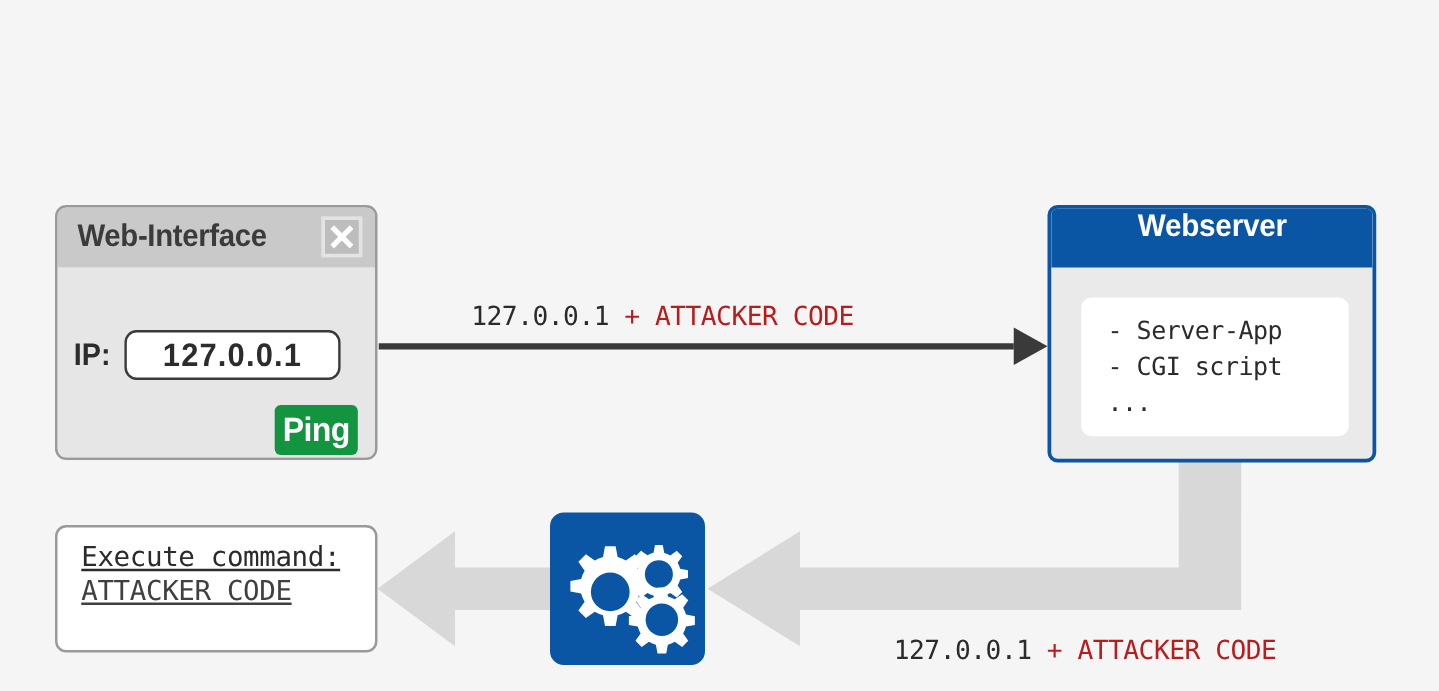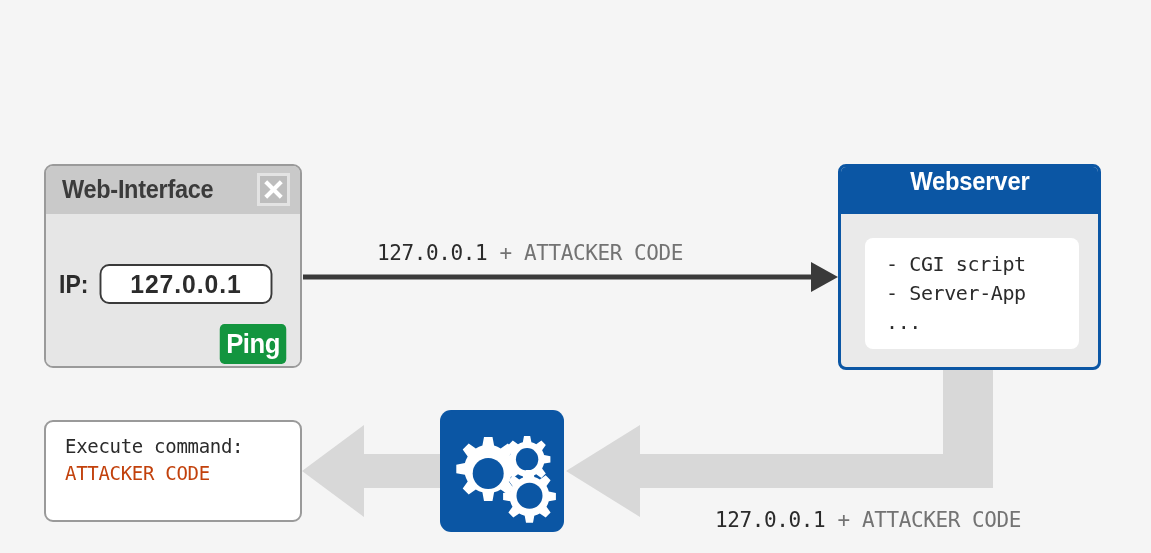--- a/index.html
+++ b/index.html
@@ -183,27 +183,28 @@
     width: 258px;
     height: 102px;
     background: #ffffff;
     border: 2.5px solid #9a9a9a;
     border-radius: 9px;
     box-sizing: border-box;
     padding: 11px 0 0 19px;
   }
   .res div {
     font-family: "DejaVu Sans Mono", monospace;
-    font-size: 19px;
+    font-size: 22px;
     line-height: 27px;
     color: #2b2b2b;
     white-space: pre;
     letter-spacing: -0.3px;
-  }
-  .res .red { color: #c2410c; }
+    text-decoration: underline;
+  }
+  .res .red { color: #404040; }
 
   
   .gears {
     position: absolute;
     left: 440px;
     top: 362px;
     width: 124px;
     height: 122px;
     background: #0b56a4;
     border-radius: 11px;
@@ -221,21 +222,21 @@
 
   
   .flow-label {
     position: absolute;
     font-family: "DejaVu Sans Mono", monospace;
     font-size: 21px;
     letter-spacing: -0.4px;
     white-space: nowrap;
     color: #2b2b2b;
   }
-  .flow-label .red { color: #737373; }
+  .flow-label .red { color: #b91c1c; }
   .label-top { left: 377px; top: 193px; }
   .label-bottom { left: 715px; top: 460px; }
 </style>
 </head>
 <body>
 
 <div class="stage">
 
   <svg class="svg-layer" viewBox="0 0 1151 553" width="1151" height="553">
 
@@ -284,22 +285,22 @@
       </div>
       <div class="ping-btn">Ping</div>
     </div>
   </div>
 
   <div class="srv">
     <div class="srv-title">
       <span class="srv-title-text">Webserver</span>
     </div>
     <div class="srv-panel">
+      <div>- Server-App</div>
       <div>- CGI script</div>
-      <div>- Server-App</div>
       <div>...</div>
     </div>
   </div>
 
   <div class="gears">
     <svg viewBox="0 0 124 122" aria-hidden="true">
 
       <g fill="#ffffff">
         <path d="M44 27
                  l8.5 0 l1.6 8.6 a26 26 0 0 1 6.6 2.8 l7.1 -5.0 l6.0 6.0 l-5.0 7.1

